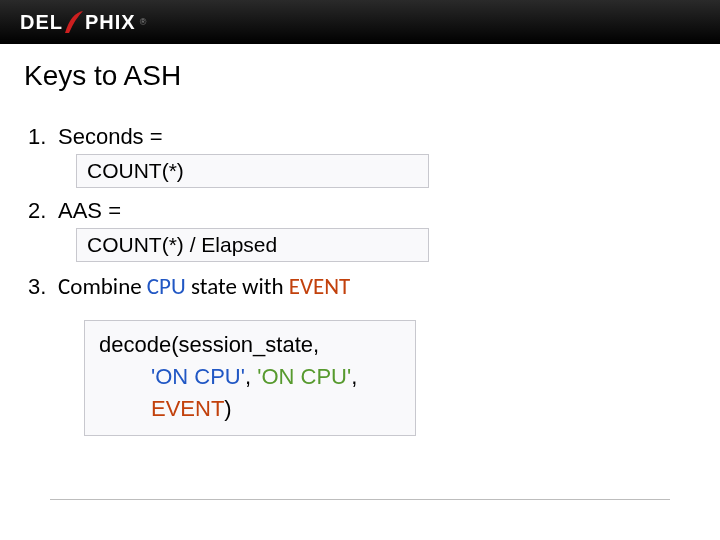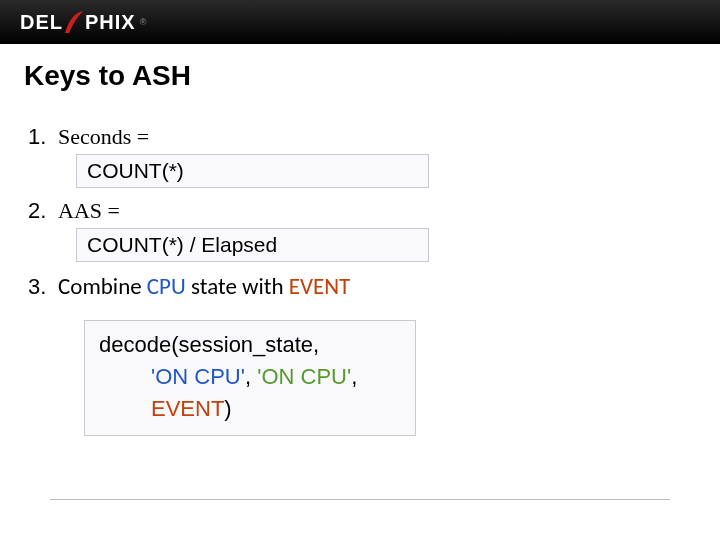--- a/index.html
+++ b/index.html
@@ -39,40 +39,40 @@
   }
   .logo-swoosh svg { display: block; }
   .logo-reg {
     color: #888;
     font-size: 9px;
     vertical-align: top;
     margin-left: 2px;
   }
   .title {
     font-size: 28px;
-    font-weight: bold;
+    font-weight: normal;
     color: #000;
     padding: 16px 24px 10px 24px;
   }
   .content {
     padding: 22px 0 0 28px;
     font-size: 22px;
     color: #000;
   }
   .item-row {
     display: flex;
     align-items: baseline;
     margin-bottom: 4px;
   }
   .item-num {
     width: 30px;
     font-family: Arial, sans-serif;
   }
   .item-label {
-    font-family: Liberation Serif, serif;
+    font-family: Liberation Sans, sans-serif;
   }
   .box {
     background: #f9f9fb;
     border: 1px solid #c8c8ce;
     padding: 4px 10px;
     margin: 2px 0 10px 48px;
     width: 353px;
     font-family: Arial, sans-serif;
     font-size: 21px;
     color: #000;

